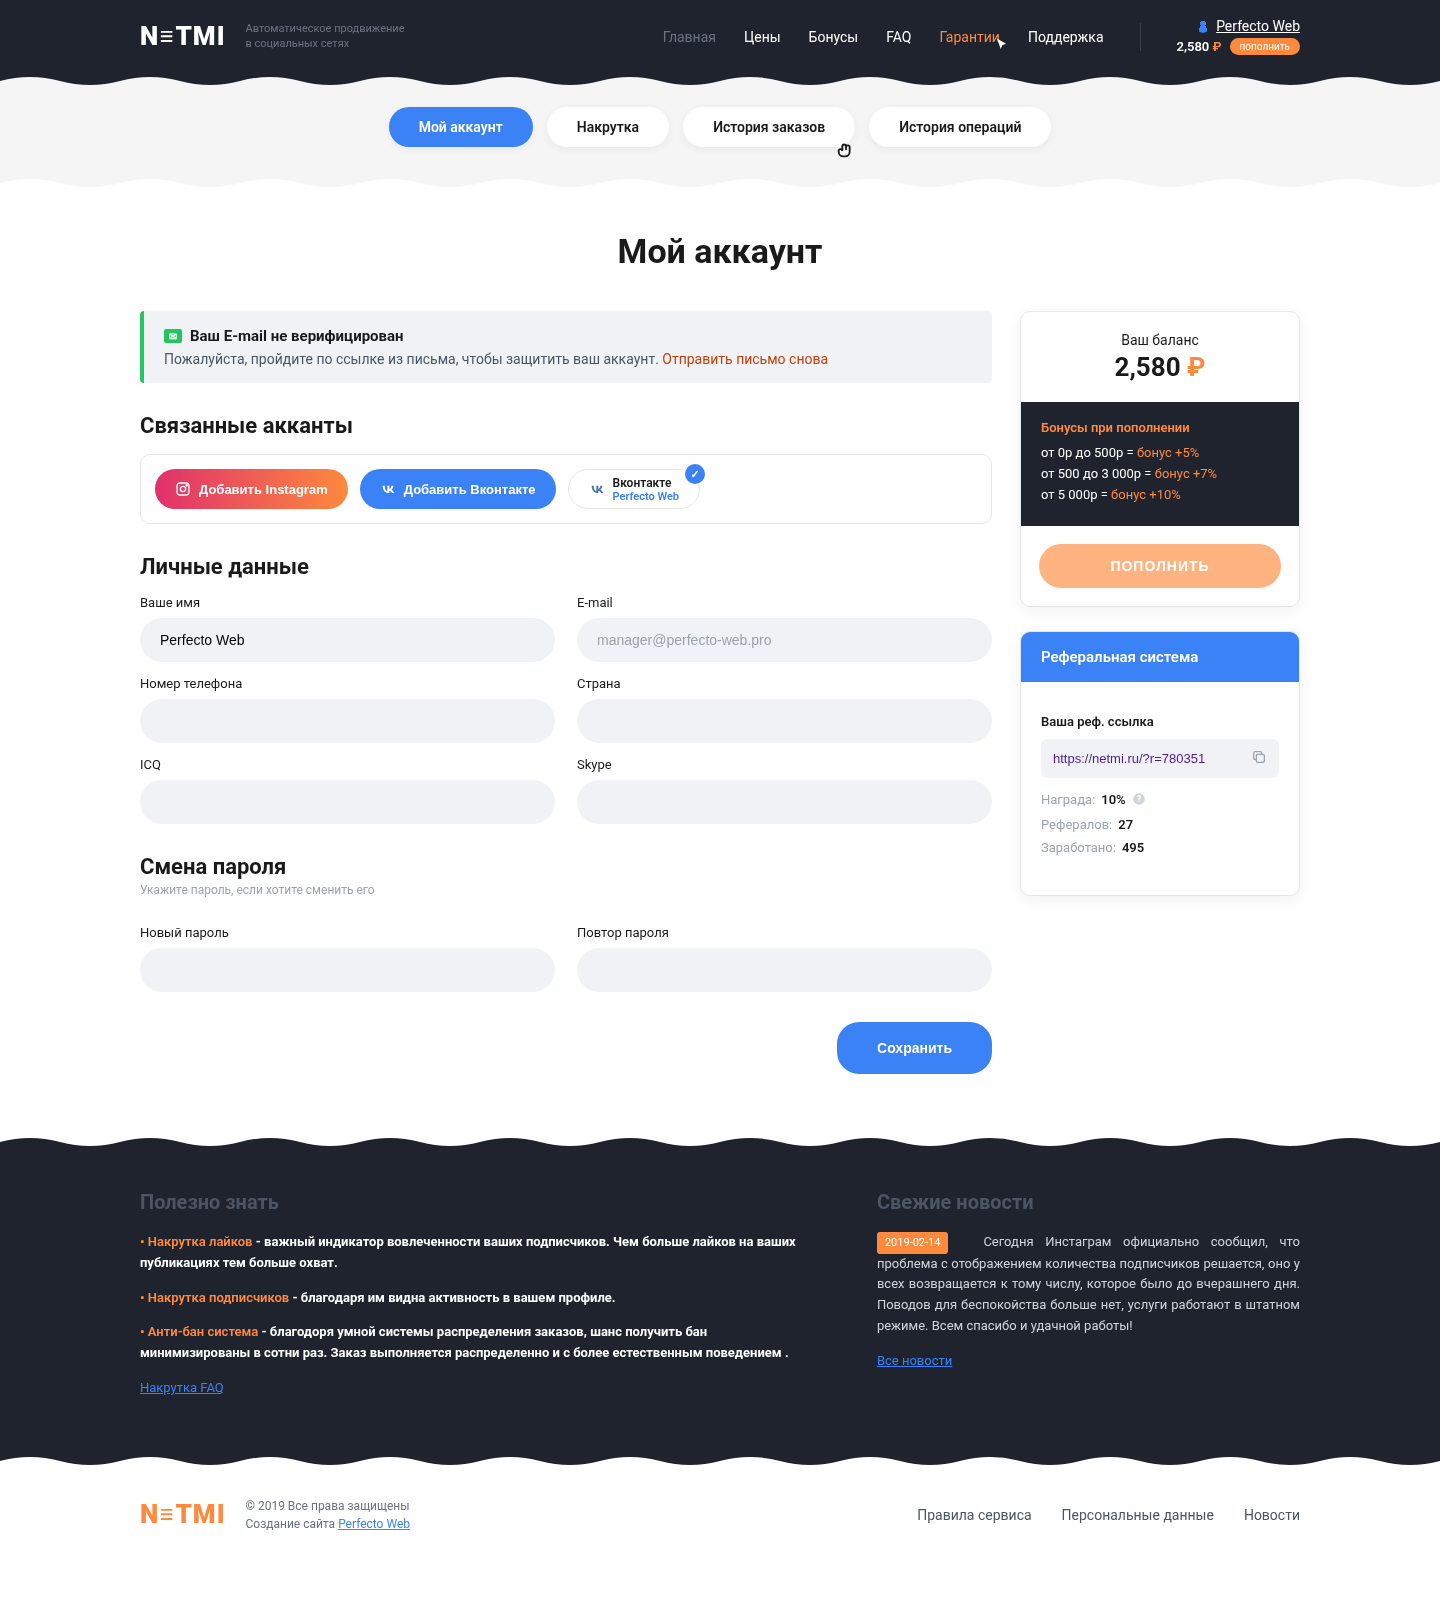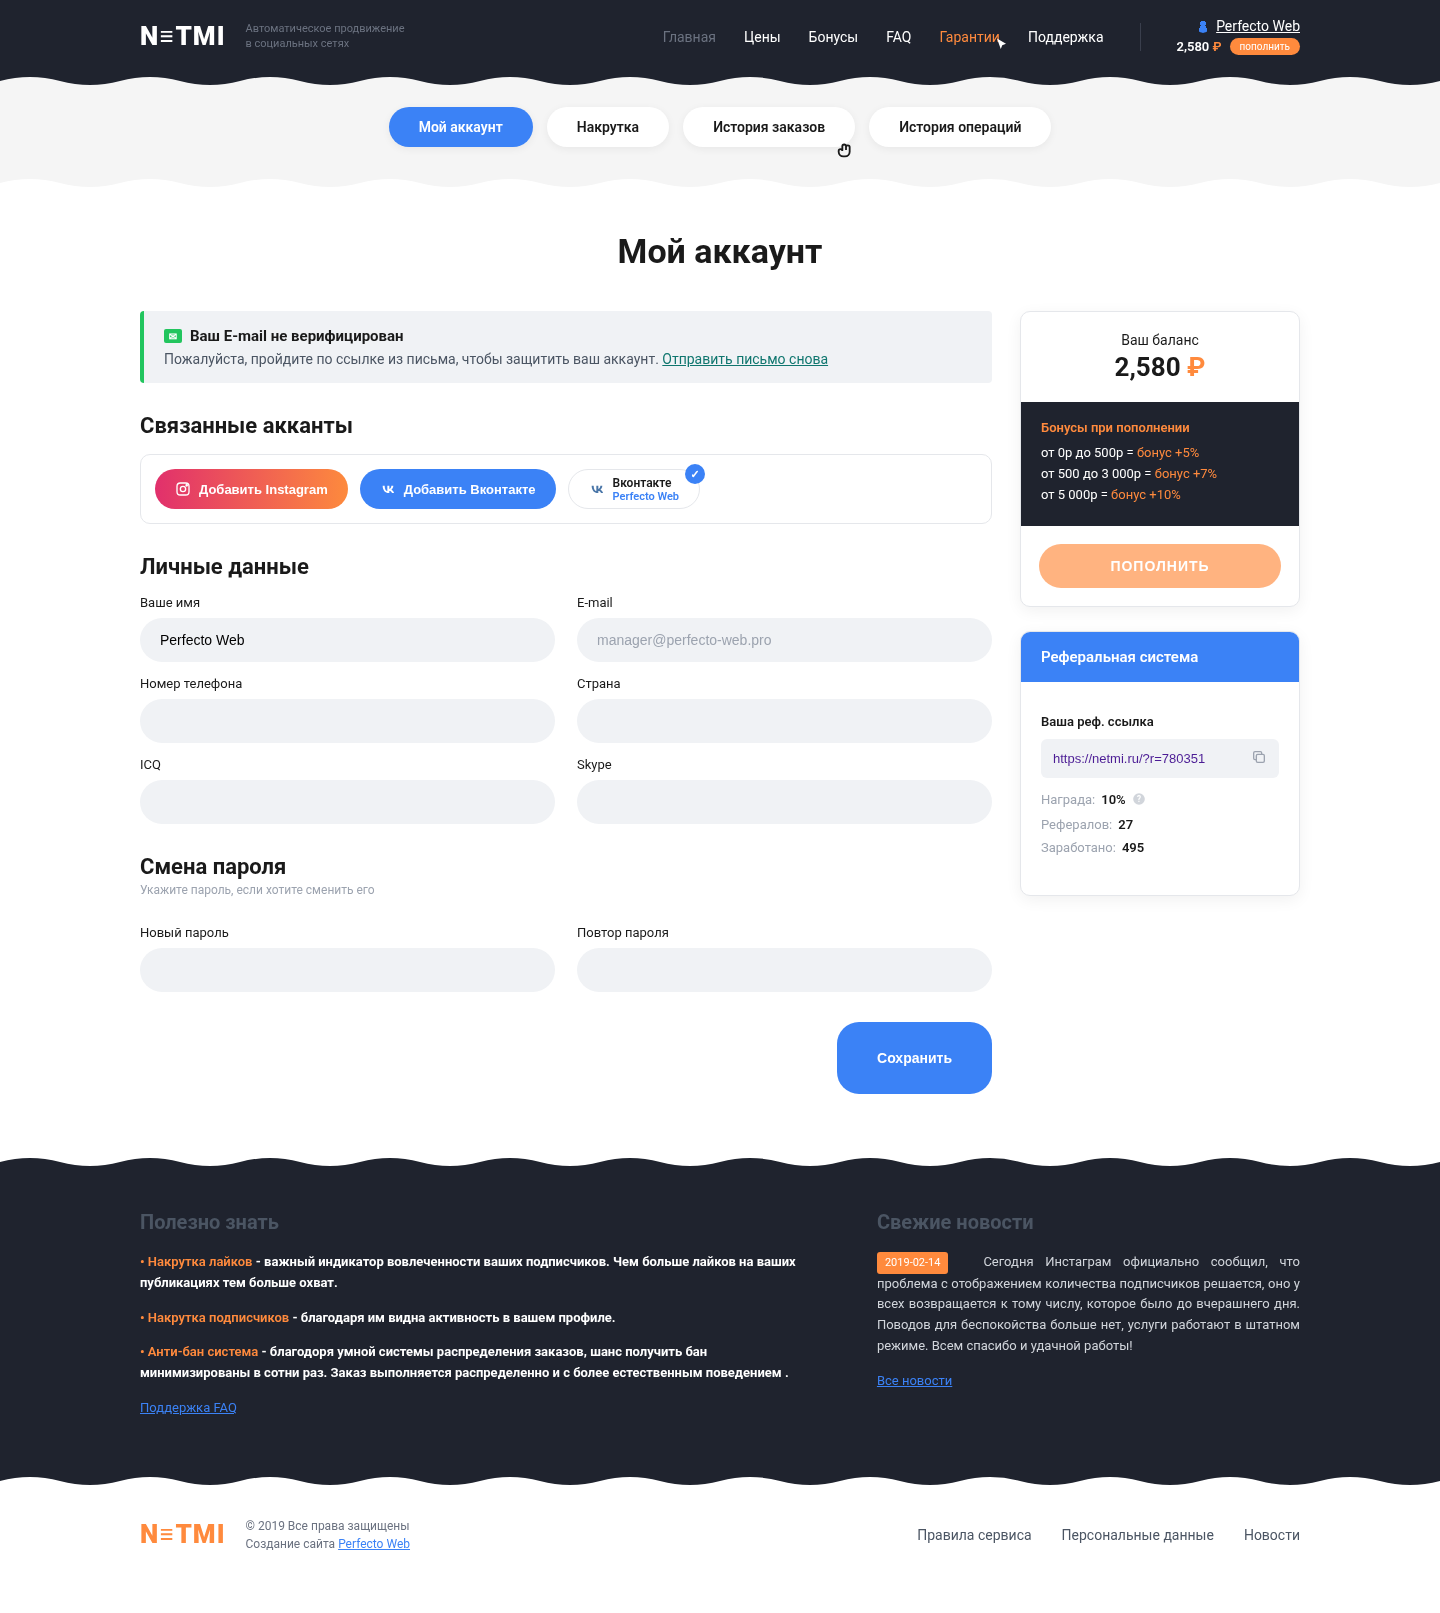--- a/index.html
+++ b/index.html
@@ -39,21 +39,21 @@
 h1{text-align:center;font-size:34px;font-weight:700;margin-bottom:40px}
 .layout{display:flex;gap:28px}
 .main-col{flex:1}
 .side-col{width:280px;flex-shrink:0}
 
 
 .alert{background:#f0f2f5;border-left:4px solid #22c55e;border-radius:4px;padding:16px 20px;margin-bottom:30px}
 .alert-title{font-weight:700;font-size:15px;display:flex;align-items:center;gap:8px;margin-bottom:6px}
 .alert-title::before{content:"✉";background:#22c55e;color:#fff;width:18px;height:14px;display:inline-flex;align-items:center;justify-content:center;font-size:10px;border-radius:2px}
 .alert-text{font-size:14px;color:#4b5563}
-.alert-link{color:#0f766e;text-decoration:underline;cursor:pointer}
+.alert-link{color:#c2410c;cursor:pointer}
 
 
 h2{font-size:22px;font-weight:700;margin-bottom:16px}
 .sub-hint{font-size:12px;color:#9ca3af;margin-top:-12px;margin-bottom:14px}
 
 
 .accounts-card{background:#fff;border:1px solid #e5e7eb;border-radius:10px;padding:14px;display:flex;gap:12px;margin-bottom:30px}
 .acc-btn{display:flex;align-items:center;gap:8px;padding:12px 20px;border-radius:22px;font-size:13px;font-weight:600;color:#fff;cursor:pointer;border:none}
 .acc-ig{background:linear-gradient(90deg,#e1306c,#fd8a3d)}
 .acc-vk{background:#3b82f6}
@@ -63,21 +63,21 @@
 .acc-badge{position:absolute;top:-6px;right:-6px;width:20px;height:20px;background:#3b82f6;border-radius:50%;display:flex;align-items:center;justify-content:center;color:#fff;font-size:11px}
 .ic{width:16px;height:16px;display:inline-flex;align-items:center;justify-content:center;font-size:13px}
 
 
 .form-grid{display:grid;grid-template-columns:1fr 1fr;gap:14px 22px;margin-bottom:30px}
 .form-field label{display:block;font-size:13px;margin-bottom:8px;color:#1a1a1a}
 .form-field input{width:100%;background:#f0f2f5;border:none;border-radius:22px;padding:14px 20px;font-size:14px}
 .form-field input::placeholder{color:#9ca3af}
 .form-field input:disabled{color:#9ca3af}
 
-.save-btn{background:#3b82f6;color:#fff;border:none;border-radius:22px;padding:28px 40px;font-size:14px;font-weight:600;cursor:pointer;float:right}
+.save-btn{background:#3b82f6;color:#fff;border:none;border-radius:22px;padding:18px 40px;font-size:14px;font-weight:600;cursor:pointer;float:right}
 
 
 .balance-card{background:#fff;border:1px solid #e5e7eb;border-radius:10px;overflow:hidden;margin-bottom:24px;box-shadow:0 4px 16px rgba(0,0,0,0.06)}
 .balance-top{padding:20px;text-align:center}
 .balance-label{font-size:14px;color:#1a1a1a;margin-bottom:4px}
 .balance-amount{font-size:26px;font-weight:700}
 .balance-amount .rub{color:#ff8a3d}
 .bonus-block{background:#1f232e;padding:18px 20px;color:#fff;font-size:13px}
 .bonus-title{color:#ff8a3d;font-weight:600;margin-bottom:10px}
 .bonus-row{margin-bottom:6px}
@@ -337,21 +337,21 @@
     </svg>
 </div>
 
 <footer class="footer">
   <div class="footer-inner">
     <div class="footer-left">
       <h3>Полезно знать</h3>
       <p><span class="hl">• </span><span class="hl">Накрутка лайков</span><span class="white"> - важный индикатор вовлеченности  ваших подписчиков. Чем больше лайков на ваших публикациях тем больше охват.</span></p>
       <p><span class="hl">• </span><span class="hl">Накрутка подписчиков</span><span class="white"> - благодаря им видна активность в вашем профиле.</span></p>
       <p><span class="hl">• </span><span class="hl">Анти-бан система</span><span class="white"> - благодоря умной системы распределения заказов, шанс получить бан минимизированы в сотни раз. Заказ выполняется распределенно и с более естественным поведением .</span></p>
-      <p><a class="link">Поддержка FAQ</a></p>
+      <p><a class="link">Накрутка FAQ</a></p>
     </div>
     <div class="footer-right">
       <h3>Свежие новости</h3>
       <p class="news-text">
         <span class="news-date">2019-02-14</span>
         &nbsp;&nbsp;<span style="color:#d1d5db">Сегодня Инстаграм официально сообщил, что проблема с отображением количества подписчиков решается, оно у всех возвращается к тому числу, которое было до вчерашнего дня. Поводов для беспокойства больше нет, услуги работают в штатном режиме. Всем спасибо и удачной работы!</span>
       </p>
       <p><a class="link">Все новости</a></p>
     </div>
   </div>

